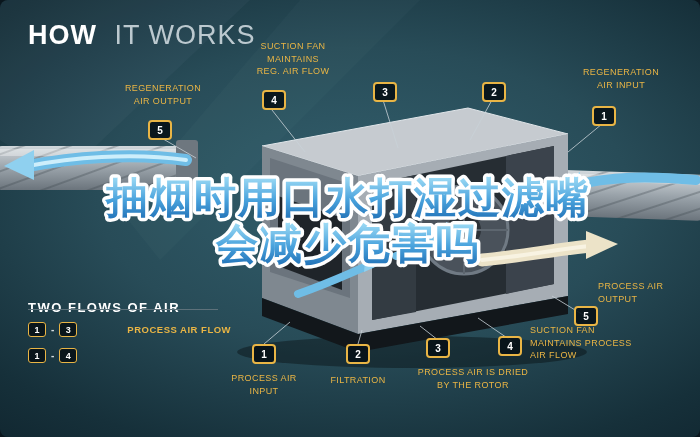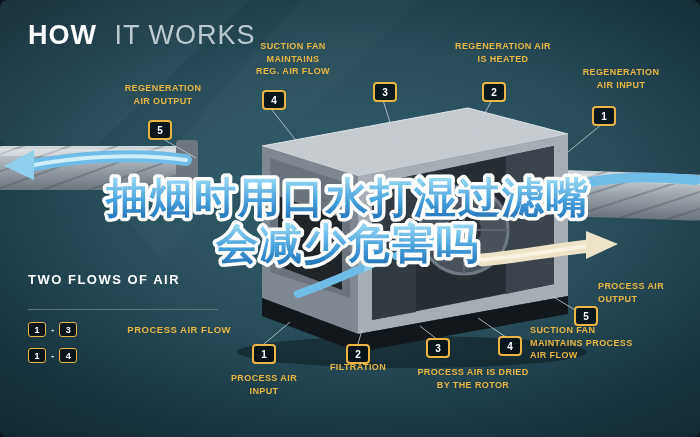--- a/index.html
+++ b/index.html
@@ -7,30 +7,30 @@
     position:relative;width:700px;height:437px;overflow:hidden;
     background:radial-gradient(ellipse 95% 85% at 52% 45%, #33606e 0%, #284c58 40%, #16303a 72%, #0c1e27 100%);
     font-family:"Liberation Sans",sans-serif;
     border-radius:8px;
   }
   .layer-svg{position:absolute;left:0;top:0;z-index:1;}
   .title{position:absolute;left:28px;top:20px;z-index:3;font-size:27px;letter-spacing:1px;white-space:nowrap;}
   .t-bold{font-weight:800;color:#ffffff;}
   .t-light{font-weight:300;color:#bcc9cf;margin-left:9px;}
   .callout-label{
-    position:absolute;z-index:3;color:#e9b545;font-size:9px;font-weight:bold;
+    position:absolute;z-index:3;color:#e9b545;font-size:9px;font-weight:normal;
     letter-spacing:.4px;line-height:1.4;white-space:pre-line;text-align:center;text-transform:uppercase;
   }
   .align-left{text-align:left;}
   .badge{
     position:absolute;z-index:3;width:20px;height:16px;border:2px solid #e9b545;border-radius:4px;
     background:rgba(8,18,24,.92);color:#ffffff;font-size:10px;font-weight:bold;
     display:flex;align-items:center;justify-content:center;
   }
-  .legend-heading{position:absolute;left:28px;top:272px;z-index:3;color:#ffffff;font-size:13px;font-weight:bold;letter-spacing:1.5px;}
+  .legend-heading{position:absolute;left:28px;top:300px;z-index:3;color:#ffffff;font-size:13px;font-weight:bold;letter-spacing:1.5px;}
   .legend-rule{position:absolute;left:28px;top:309px;z-index:3;width:190px;height:1px;background:#5d717a;}
   .legend-row{position:absolute;z-index:3;display:flex;align-items:center;gap:5px;}
   .badge-sm{
     width:16px;height:13px;border:1.5px solid #e9b545;border-radius:3px;background:rgba(8,18,24,.92);
     color:#ffffff;font-size:9px;font-weight:bold;display:flex;align-items:center;justify-content:center;flex:0 0 auto;
   }
   .legend-dash{color:#d6dde1;font-size:10px;font-weight:bold;}
   .legend-label{color:#e9b545;font-size:9.5px;font-weight:bold;letter-spacing:.5px;margin-left:4px;padding-left:41px;}
   .overlay{position:absolute;left:0;top:0;z-index:4;pointer-events:none;}
   .cn{
@@ -126,32 +126,30 @@
   <div class="title">
     <span class="t-bold">HOW</span>
     <span class="t-light">IT WORKS</span>
   </div>
 
   <div class="callout-label" style="left:108px;top:82px;width:110px">REGENERATION
 AIR OUTPUT</div>
   <div class="callout-label" style="left:238px;top:40px;width:110px">SUCTION FAN
 MAINTAINS
 REG. AIR FLOW</div>
-  <div class="callout-label" style="left:448px;top:40px;width:110px">REGENERATION AIR
-IS HEATED</div>
   <div class="callout-label" style="left:566px;top:66px;width:110px">REGENERATION
 AIR INPUT</div>
   <div class="callout-label align-left" style="left:598px;top:280px;width:80px">PROCESS AIR
 OUTPUT</div>
   <div class="callout-label align-left" style="left:530px;top:324px;width:120px">SUCTION FAN
 MAINTAINS PROCESS
 AIR FLOW</div>
   <div class="callout-label" style="left:228px;top:372px;width:72px">PROCESS AIR
 INPUT</div>
-  <div class="callout-label" style="left:318px;top:361px;width:80px">FILTRATION</div>
+  <div class="callout-label" style="left:318px;top:374px;width:80px">FILTRATION</div>
   <div class="callout-label" style="left:408px;top:366px;width:130px">PROCESS AIR IS DRIED
 BY THE ROTOR</div>
 
   <div class="badge" style="left:148px;top:120px">5</div>
   <div class="badge" style="left:262px;top:90px">4</div>
   <div class="badge" style="left:373px;top:82px">3</div>
   <div class="badge" style="left:482px;top:82px">2</div>
   <div class="badge" style="left:592px;top:106px">1</div>
   <div class="badge" style="left:574px;top:306px">5</div>
   <div class="badge" style="left:498px;top:336px">4</div>

